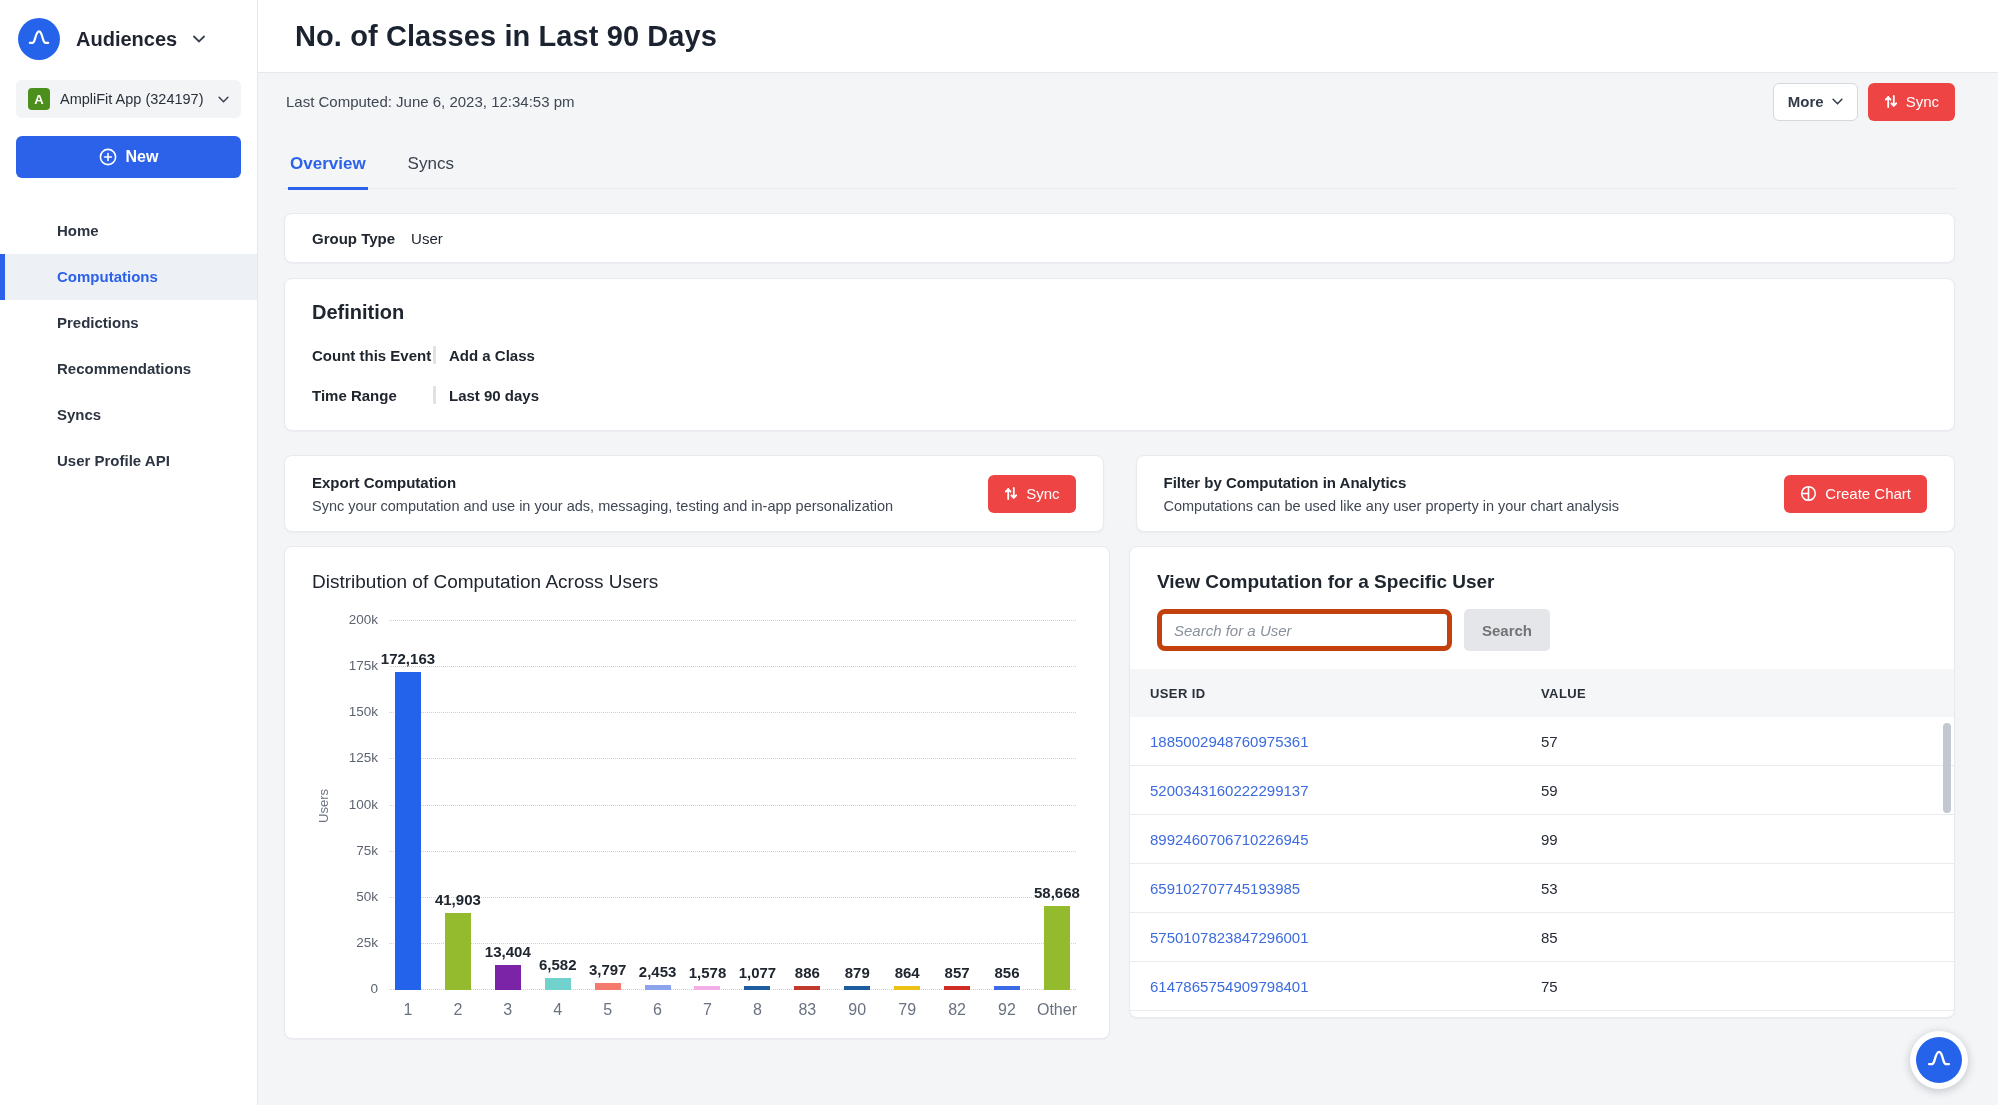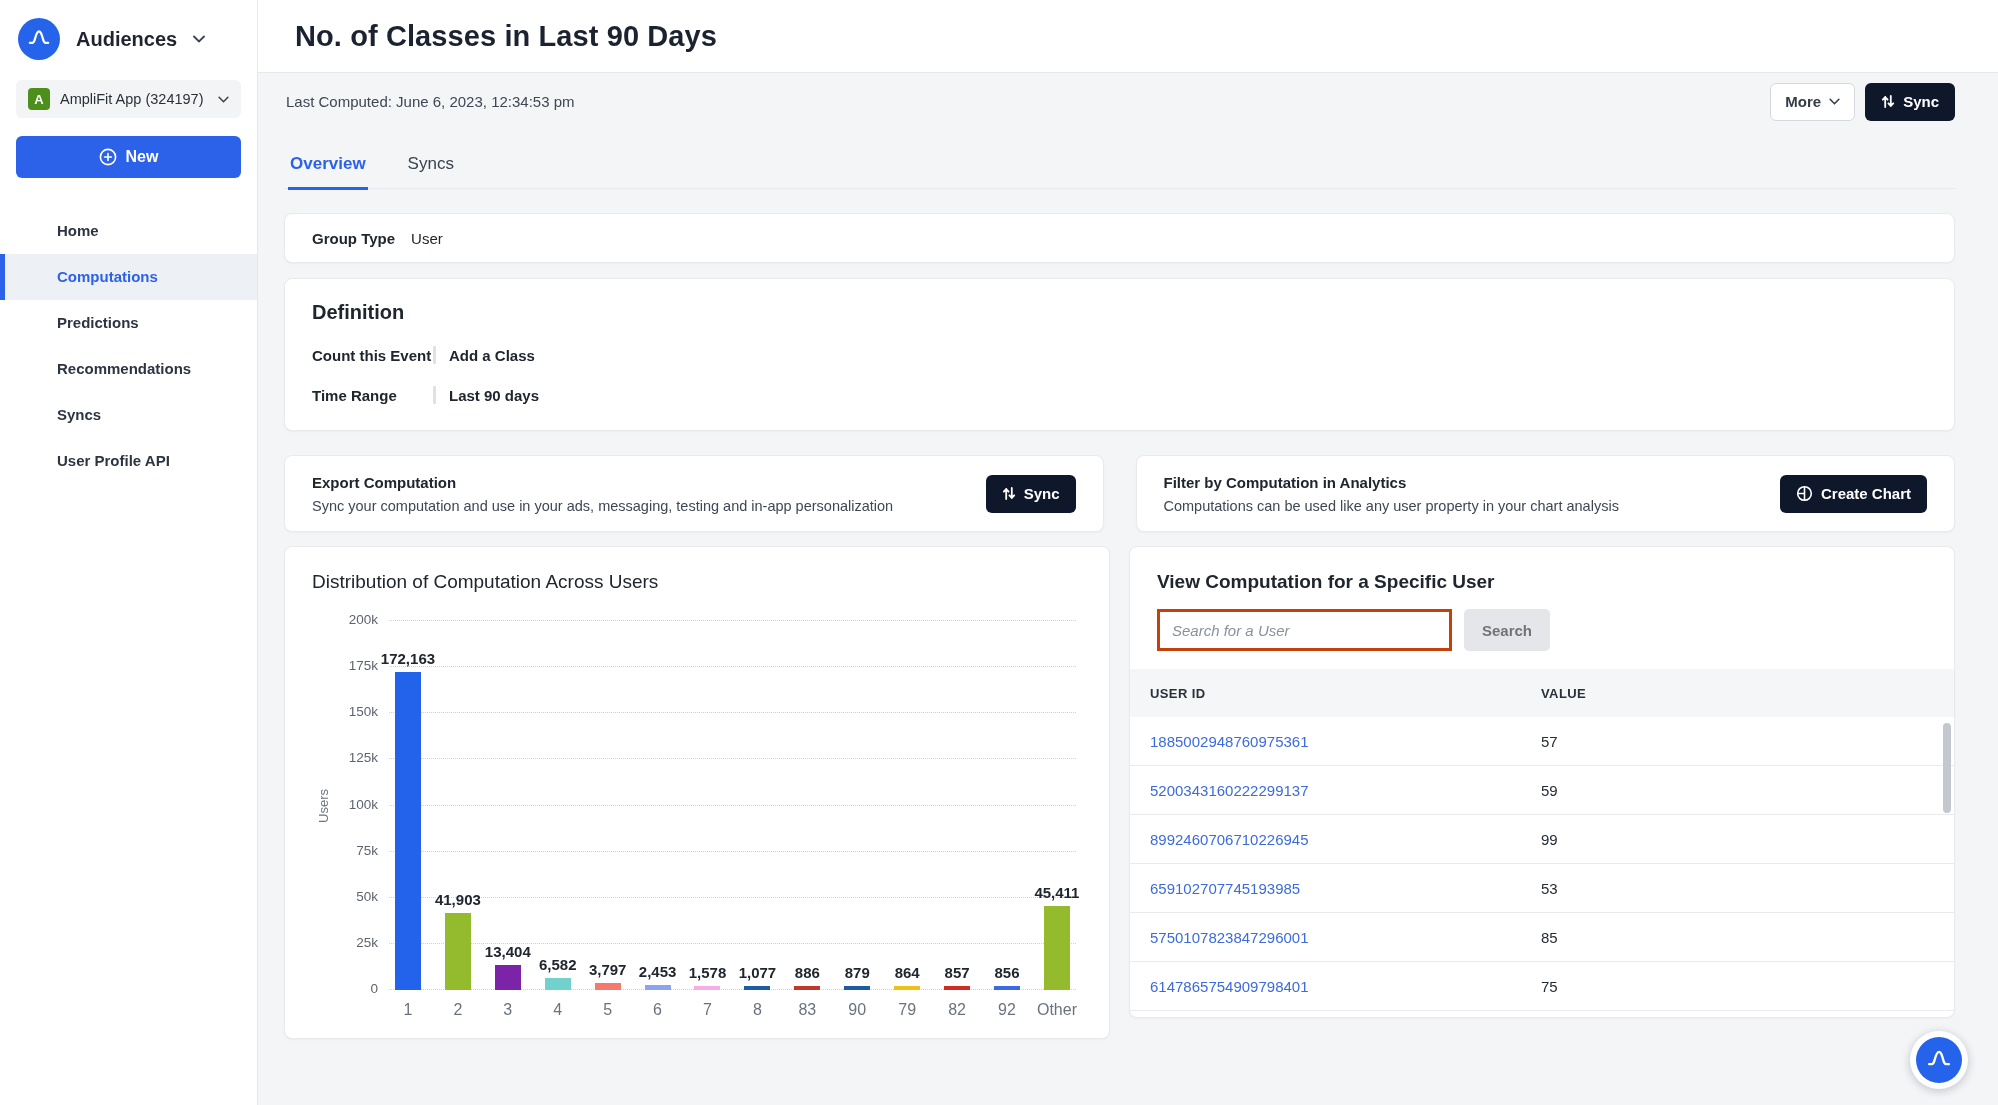--- a/index.html
+++ b/index.html
@@ -26,21 +26,21 @@
 
   
   .main { flex:1; display:flex; flex-direction:column; min-width:0; }
   .page-header { height:73px; background:#fff; border-bottom:1px solid #e6e8ec; display:flex; align-items:center; padding-left:37px; flex:0 0 73px; }
   .page-title { font-size:29px; font-weight:700; color:#1b2230; letter-spacing:.1px; }
   .toolbar { height:57px; display:flex; align-items:center; padding:0 43px 0 28px; flex:0 0 57px; }
   .last-computed { font-size:15px; color:#3f4754; }
   .toolbar-actions { margin-left:auto; display:flex; gap:10px; }
   .btn { display:flex; align-items:center; gap:8px; border-radius:6px; font-size:15px; font-family:inherit; cursor:pointer; }
   .btn-more { height:38px; padding:0 14px; background:#fff; border:1px solid #d5d8de; color:#333b48; font-weight:600; }
-  .btn-blue { height:38px; padding:0 16px; background:#0f172a; border:none; color:#fff; font-weight:700;text-align:center; }
+  .btn-blue { height:38px; padding:0 16px; background:#ef4444; border:none; color:#fff; font-weight:400;text-align:center; }
 
   .content { padding:0 43px 0 26px; flex:1; }
   .tabs { margin-top:24px; display:flex; gap:38px; border-bottom:1px solid #e7e9ed; padding-left:4px; }
   .tab { font-size:17px; padding:0 2px 13px; color:#3a4250; font-weight:500; border-bottom:3px solid transparent; margin-bottom:-2px; cursor:pointer; }
   .tab.active { color:#2c62ea; font-weight:600; border-bottom-color:#2c62ea; }
 
   .card { background:#fff; border:1px solid #e8eaee; border-radius:8px; box-shadow:0 1px 2px rgba(20,30,50,.04); }
 
   .group-card { margin-top:24px; height:50px; display:flex; align-items:center; padding:0 27px; gap:16px; }
   .group-label { font-size:15px; font-weight:700; }
@@ -75,21 +75,21 @@
   .bar-slot { width:26px; display:flex; flex-direction:column; align-items:center; justify-content:flex-end; position:relative; height:100%; }
   .bar-value { font-size:15px; font-weight:700; color:#20262f; margin-bottom:5px; white-space:nowrap; }
   .bar { width:26px; }
   .bar-xlabel { position:absolute; top:calc(100% + 11px); font-size:16px; color:#6a7280; white-space:nowrap; }
 
   
   .user-card { height:472px; padding:24px 0 0; overflow:hidden; }
   .user-card .section-title, .search-row { padding-left:27px; padding-right:27px; }
   .user-card .section-title { font-size:19px; }
   .search-row { margin-top:16px; display:flex; align-items:center; gap:12px; }
-  .search-input { width:295px; height:42px; border:3px solid #c2410c; border-radius:0; padding:0 12px; font-size:15px; font-family:inherit; color:#20262f; }
+  .search-input { width:295px; height:42px; border:5px solid #c2410c; border-radius:8px; padding:0 12px; font-size:15px; font-family:inherit; color:#20262f; }
   .search-input::placeholder { font-style:italic; color:#8a919c; }
   .btn-search { height:42px; padding:0 18px; background:#e4e6ea; color:#737373; border:none; border-radius:5px; font-size:15px; font-weight:600; font-family:inherit; }
   .table-wrap { margin-top:18px; position:relative; }
   .thead { height:48px; background:#f4f6f8; display:flex; align-items:center; padding:0 20px; }
   .th { font-size:13px; font-weight:700; color:#2a3039; letter-spacing:.4px; }
   .col1 { width:391px; flex:0 0 391px; }
   .trow { height:49px; display:flex; align-items:center; padding:0 20px; border-bottom:1px solid #e9ebef; }
   .uid-link { font-size:15px; color:#3c6bdf; text-decoration:none; cursor:pointer; }
   .tval { font-size:15px; color:#252b35; }
   .scrollbar { position:absolute; right:3px; top:54px; width:8px; height:240px; }
@@ -322,21 +322,21 @@
                   <div class="bar-value">857</div>
                   <div class="bar" style="height: 4.5px; background: rgb(207, 45, 36);"></div>
                   <div class="bar-xlabel">82</div>
                 </div>
                 <div class="bar-slot">
                   <div class="bar-value">856</div>
                   <div class="bar" style="height: 4.5px; background: rgb(59, 106, 228);"></div>
                   <div class="bar-xlabel">92</div>
                 </div>
                 <div class="bar-slot">
-                  <div class="bar-value">45,411</div>
+                  <div class="bar-value">58,668</div>
                   <div class="bar" style="height: 83.7833px; background: rgb(148, 187, 45);"></div>
                   <div class="bar-xlabel">Other</div>
                 </div>
               </div>
             </div>
         </div>
       </div>
 
       <div class="card user-card">
         <h2 class="section-title">View Computation for a Specific User</h2>

